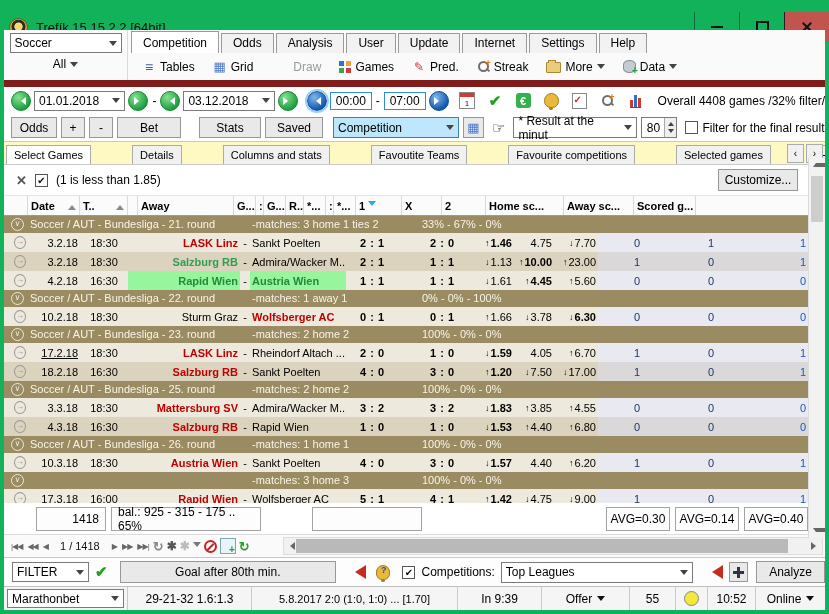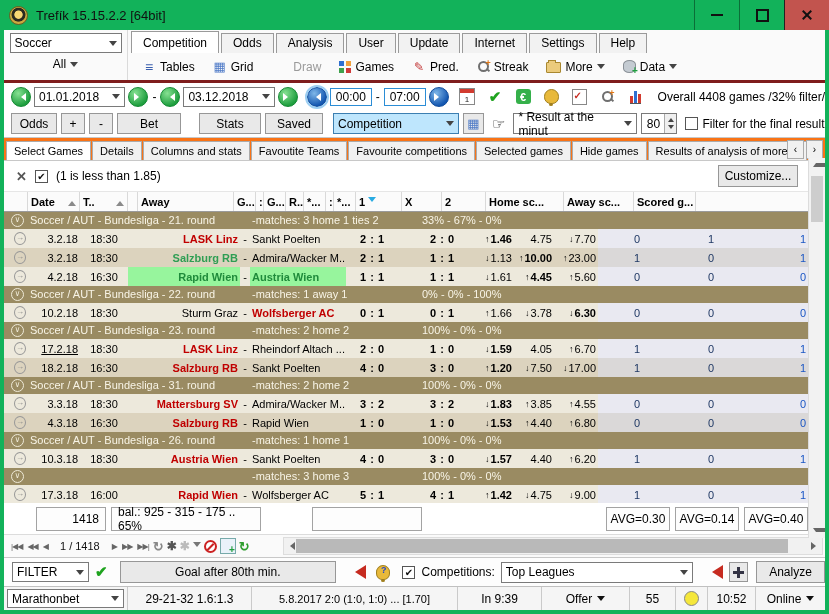--- a/index.html
+++ b/index.html
@@ -1,32 +1,32 @@
 <!DOCTYPE html>
 <html><head>
 <meta charset="utf-8">
 <style>
   html,body{margin:0;padding:0;background:#888;}
   .window{position:relative;width:829px;height:614px;background:#12B25A;font-family:"Liberation Sans",sans-serif;overflow:hidden;}
   
-  .titlebar{position:absolute;top:0;left:0;right:0;height:30px;display:flex;align-items:center;color:#101010;font-size:13px;}
+  .titlebar{position:absolute;top:12px;left:0;right:0;height:30px;display:flex;align-items:center;color:#101010;font-size:13px;}
   .app-icon{width:17px;height:17px;border-radius:50%;margin:0 8px 0 9px;border:1px solid #6d5d22;
     background:radial-gradient(circle at 50% 45%, #f7d774 0 30%, #2b2b20 36% 52%, #caa93f 58%);}
   .winbtns{margin-left:auto;display:flex;height:30px;}
   .winbtn{width:45px;height:100%;display:flex;align-items:center;justify-content:center;border-left:1px solid #0b6e38;box-sizing:border-box;}
   .winbtn.close{background:#C2544E;border-left:1px solid #222;}
   .glyph-min{width:12px;height:2px;background:#111;}
   .glyph-max{width:9px;height:9px;border:2px solid #111;}
   .glyph-close{position:relative;width:12px;height:12px;}
   .glyph-close::before,.glyph-close::after{content:"";position:absolute;left:5px;top:0;width:2px;height:12px;background:#111;}
   .glyph-close::before{transform:rotate(45deg);}  .glyph-close::after{transform:rotate(-45deg);}
   
   .content{position:absolute;left:4px;right:4px;top:30px;bottom:4px;background:#fff;display:flex;flex-direction:column;overflow:hidden;}
   
-  .menurow{height:50px;display:flex;border-bottom:3px solid #7f1d1d;background:#FAFAFA;flex:0 0 auto;}
+  .menurow{height:50px;display:flex;border-bottom:7px solid #7f1d1d;background:#FAFAFA;flex:0 0 auto;}
   .sportpanel{width:124px;border-right:1px solid #DADADA;padding:3px 5px;display:flex;flex-direction:column;align-items:center;box-sizing:border-box;}
   .combo{display:flex;justify-content:space-between;align-items:center;border:1px solid #7A7A7A;background:#fff;font-size:12px;padding:0 4px;height:20px;box-sizing:border-box;}
   .car{width:0;height:0;border:4px solid transparent;border-top:5px solid #444;margin-top:4px;flex:0 0 auto;}
   .allbtn{margin-top:4px;font-size:12px;display:flex;align-items:center;gap:4px;}
   .tabzone{flex:1;display:flex;flex-direction:column;}
   .tabs1{display:flex;height:23px;align-items:flex-end;padding-left:3px;}
   .tab1{font-size:12px;padding:2px 11px 3px;border:1px solid #9A9A9A;border-bottom:none;background:#F2F2F2;margin-right:2px;white-space:nowrap;}
   .tab1.active{background:#fff;padding-top:4px;position:relative;z-index:2;}
   .ribbon{display:flex;align-items:center;gap:6px;padding-left:8px;flex:1;font-size:12px;}
   .ritem{display:flex;align-items:center;gap:4px;padding:2px 6px;white-space:nowrap;}
@@ -77,21 +77,21 @@
   .resultcombo{width:124px;height:21px;margin-left:4px;}
   .spinner{width:36px;height:21px;border:1px solid #7A7A7A;display:flex;align-items:center;box-sizing:border-box;font-size:12px;}
   .spinner .val{flex:1;text-align:center;}
   .spinner .ud{width:11px;height:100%;border-left:1px solid #aaa;display:flex;flex-direction:column;align-items:center;justify-content:space-around;background:#EFEFEF;}
   .tri-u{width:0;height:0;border:3px solid transparent;border-bottom:4px solid #444;}
   .tri-d{width:0;height:0;border:3px solid transparent;border-top:4px solid #444;}
   .cb{width:13px;height:13px;border:1px solid #555;background:#fff;display:flex;align-items:center;justify-content:center;font-size:11px;color:#111;box-sizing:border-box;flex:0 0 auto;}
   .cb.on::after{content:"✔";font-size:10px;}
   .lbl{font-size:12px;white-space:nowrap;}
   
-  .tabstrip{height:22px;display:flex;align-items:flex-end;background:#f97316;padding-left:2px;position:relative;flex:0 0 auto;}
+  .tabstrip{height:22px;display:flex;align-items:flex-end;background:#fef9c3;padding-left:2px;position:relative;flex:0 0 auto;gap:40px;}
   .tab2{font-size:11px;padding:3px 7px;border:1px solid #ABABAB;border-bottom:none;background:#F1F1F1;margin-right:1px;white-space:nowrap;}
   .tab2.active{background:#fff;position:relative;z-index:2;}
   .tab2.clip{max-width:150px;overflow:hidden;}
   .tabscroll{position:absolute;right:2px;bottom:1px;display:flex;gap:2px;}
   .tsb{width:15px;height:17px;border:1px solid #ABABAB;background:#F1F1F1;font-size:10px;display:flex;align-items:center;justify-content:center;}
   
   .conditionrow{height:30px;background:#fff;border-top:1px solid #C8C8C8;border-bottom:1px solid #E6E6E6;display:flex;align-items:center;gap:8px;padding-left:12px;margin-right:17px;flex:0 0 auto;}
   .xglyph{color:#555;font-weight:bold;font-size:13px;}
   .xglyph::after{content:"✕";}
   .custbtn{margin-left:auto;margin-right:10px;width:80px;height:22px;}
@@ -695,21 +695,21 @@
           </div>
           <div class="cell c-c sccol-d" style="width: 70px;">
             <span class="schex">0</span>
           </div>
           <div class="cell sccol-d scored" style="width: 62px;">
             <span>1</span>
           </div>
         </div>
         <div class="grow">
           <span class="gic">∨</span>
-          <span class="league">Soccer / AUT - Bundesliga - 31. round</span>
+          <span class="league">Soccer / AUT - Bundesliga - 25. round</span>
           <span class="matches">-matches: 2  home 2</span>
           <span class="pct">100% - 0% - 0%</span>
         </div>
         <div class="drow">
           <div class="cell " style="width: 24px;">
             <span class="rowic">→</span>
           </div>
           <div class="cell c-r" style="width: 52px;">3.3.18</div>
           <div class="cell c-c" style="width: 48px;">18:30</div>
           <div class="cell c-r" style="width: 112px;">

